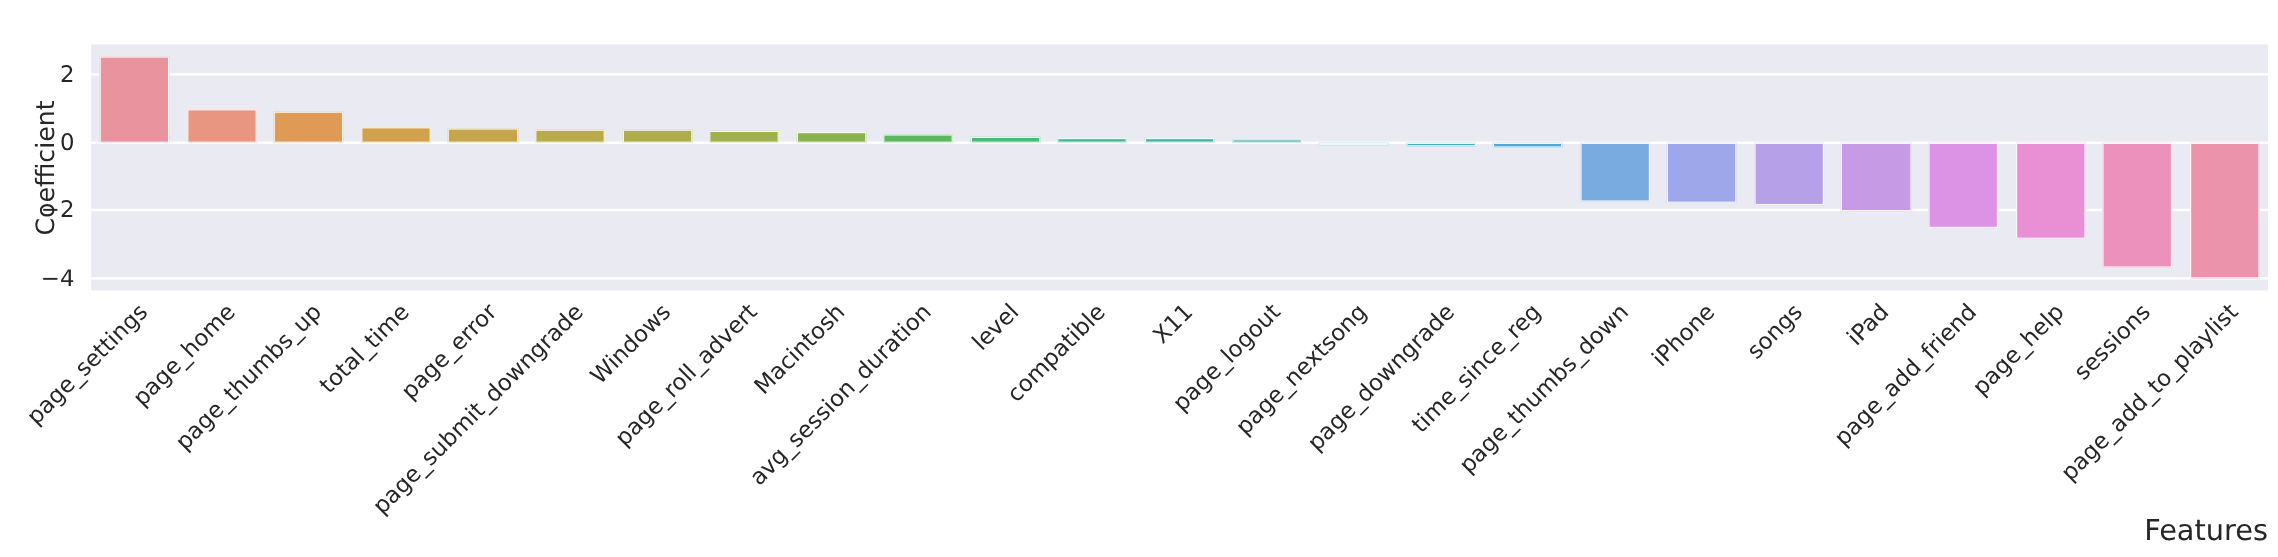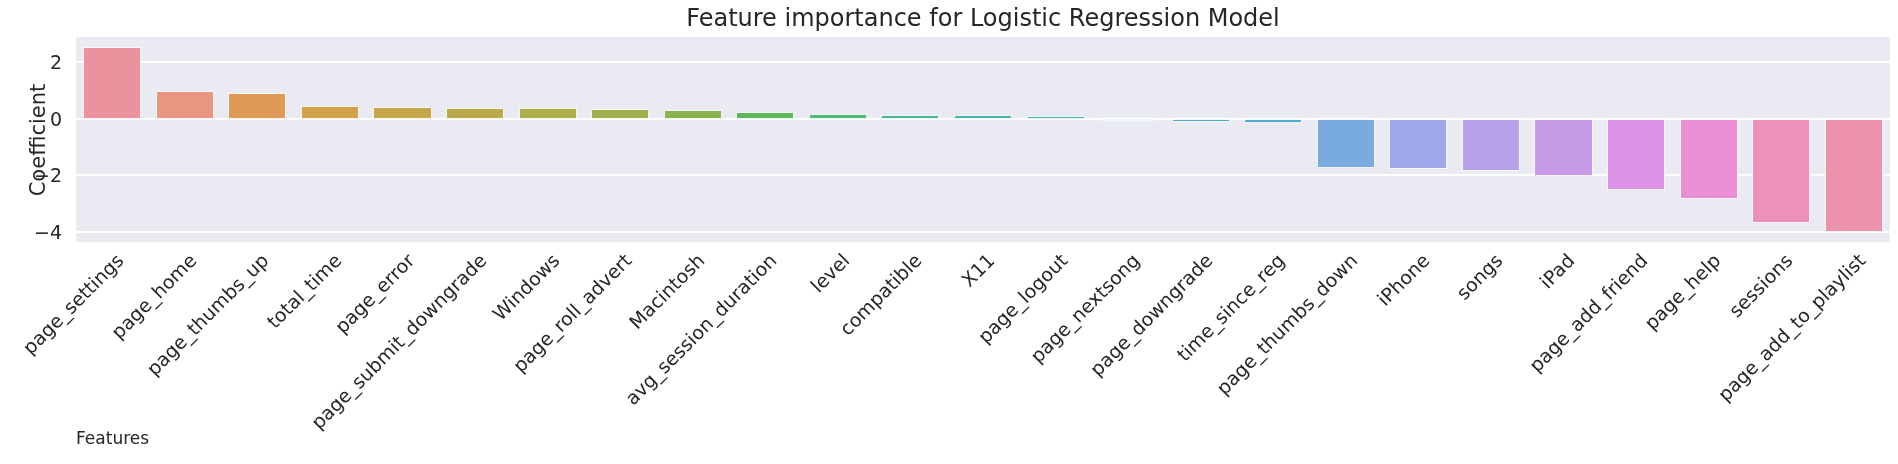--- a/index.html
+++ b/index.html
@@ -77,30 +77,29 @@
     font-size: 21px;
     color: #262626;
     transform: rotate(-90deg);
     transform-origin: 50% 50%;
   }
   .xlabel {
     position: absolute;
     left: 76px;
     width: 1814px;
     top: 428px;
-    text-align: left;
-    font-size: 17px;
+    text-align: right;
+    font-size: 24px;
     color: #262626;
   }
 </style>
 </head>
 <body>
 
 <div class="figure">
-  <div class="chart-title">Feature importance for Logistic Regression Model</div>
 
   <div class="plot-area" id="plot-area">
     <div class="plot-bg"></div>
 
   <div class="gridline" style="top: 23.7365px; background: rgb(255, 255, 255);"></div>
       <div class="gridline" style="top: 80.6019px; background: rgb(255, 255, 255);"></div>
       <div class="gridline" style="top: 137.467px; background: rgb(255, 255, 255);"></div>
       <div class="gridline" style="top: 194.333px; background: rgb(255, 255, 255);"></div>
       <div class="bar" style="left: 7.256px; width: 58.048px; top: 9.95146px; height: 71.6505px; background: rgb(233, 147, 159);"></div>
       <div class="bar" style="left: 79.816px; width: 58.048px; top: 53.7379px; height: 27.8641px; background: rgb(232, 150, 130);"></div>

